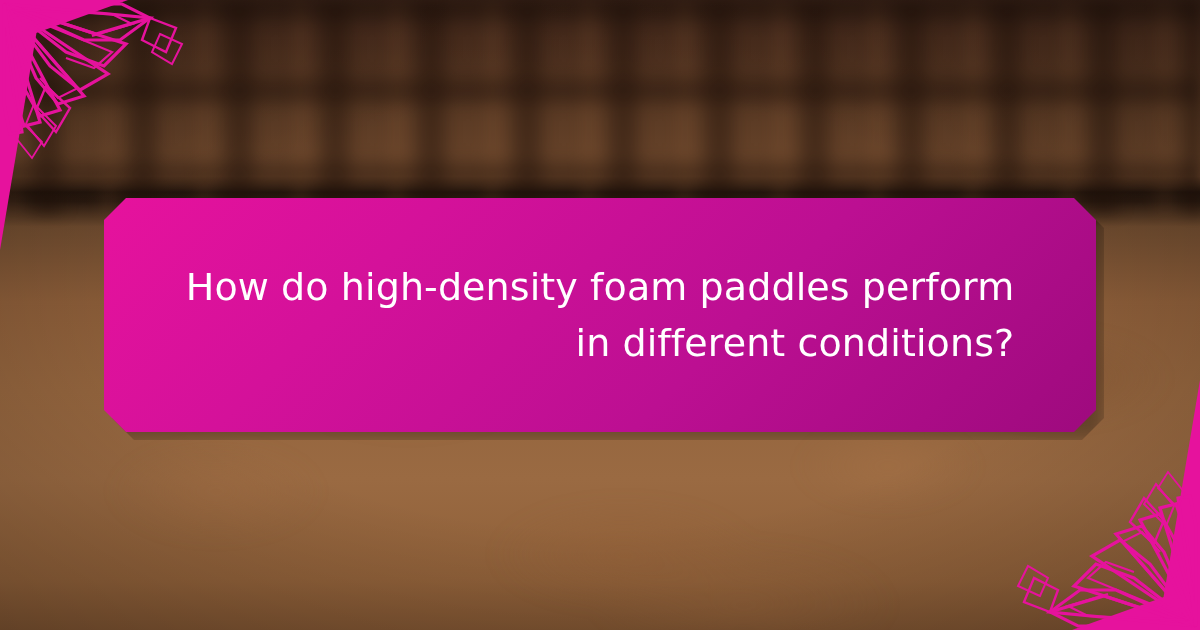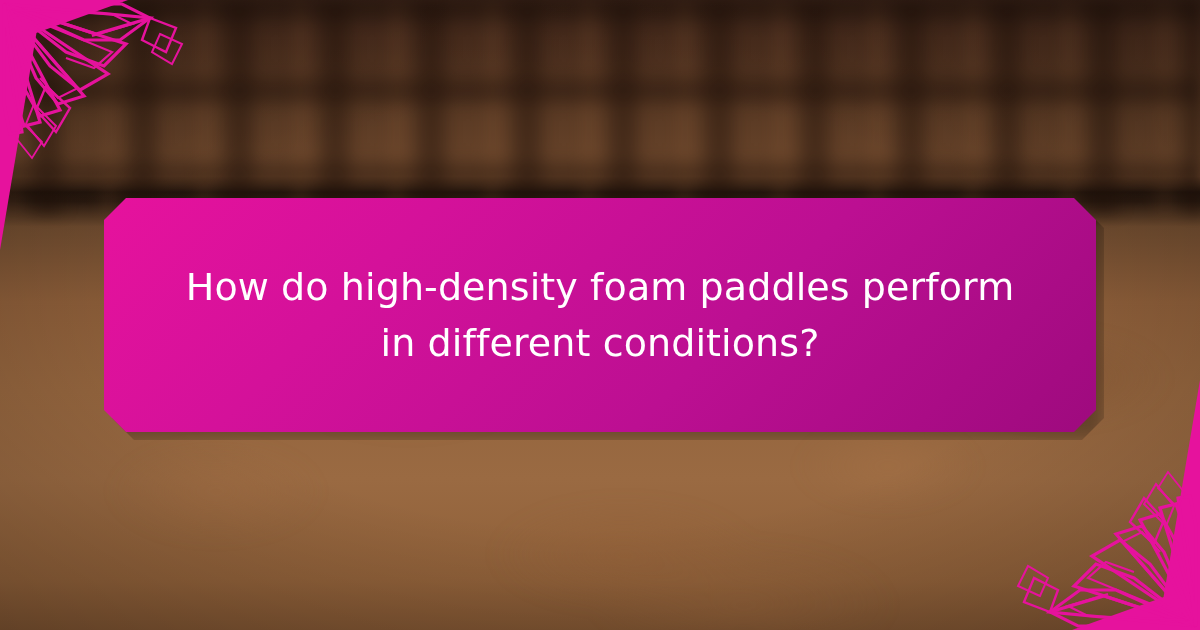--- a/index.html
+++ b/index.html
@@ -123,21 +123,21 @@
       100% calc(100% - 22px), calc(100% - 22px) 100%,
       22px 100%, 0 calc(100% - 22px));
   }
   .banner-title {
     margin: 8px;
     padding: 0 70px;
     color: #ffffff;
     font-size: 38px;
     font-weight: 400;
     line-height: 1.48;
-    text-align: center;
+    text-align: right;
     letter-spacing: 0.1px;
     white-space: pre-line;
   }
 </style>
 </head>
 <body>
 
 <div id="stage">
 
   <div class="bg-base"></div>

